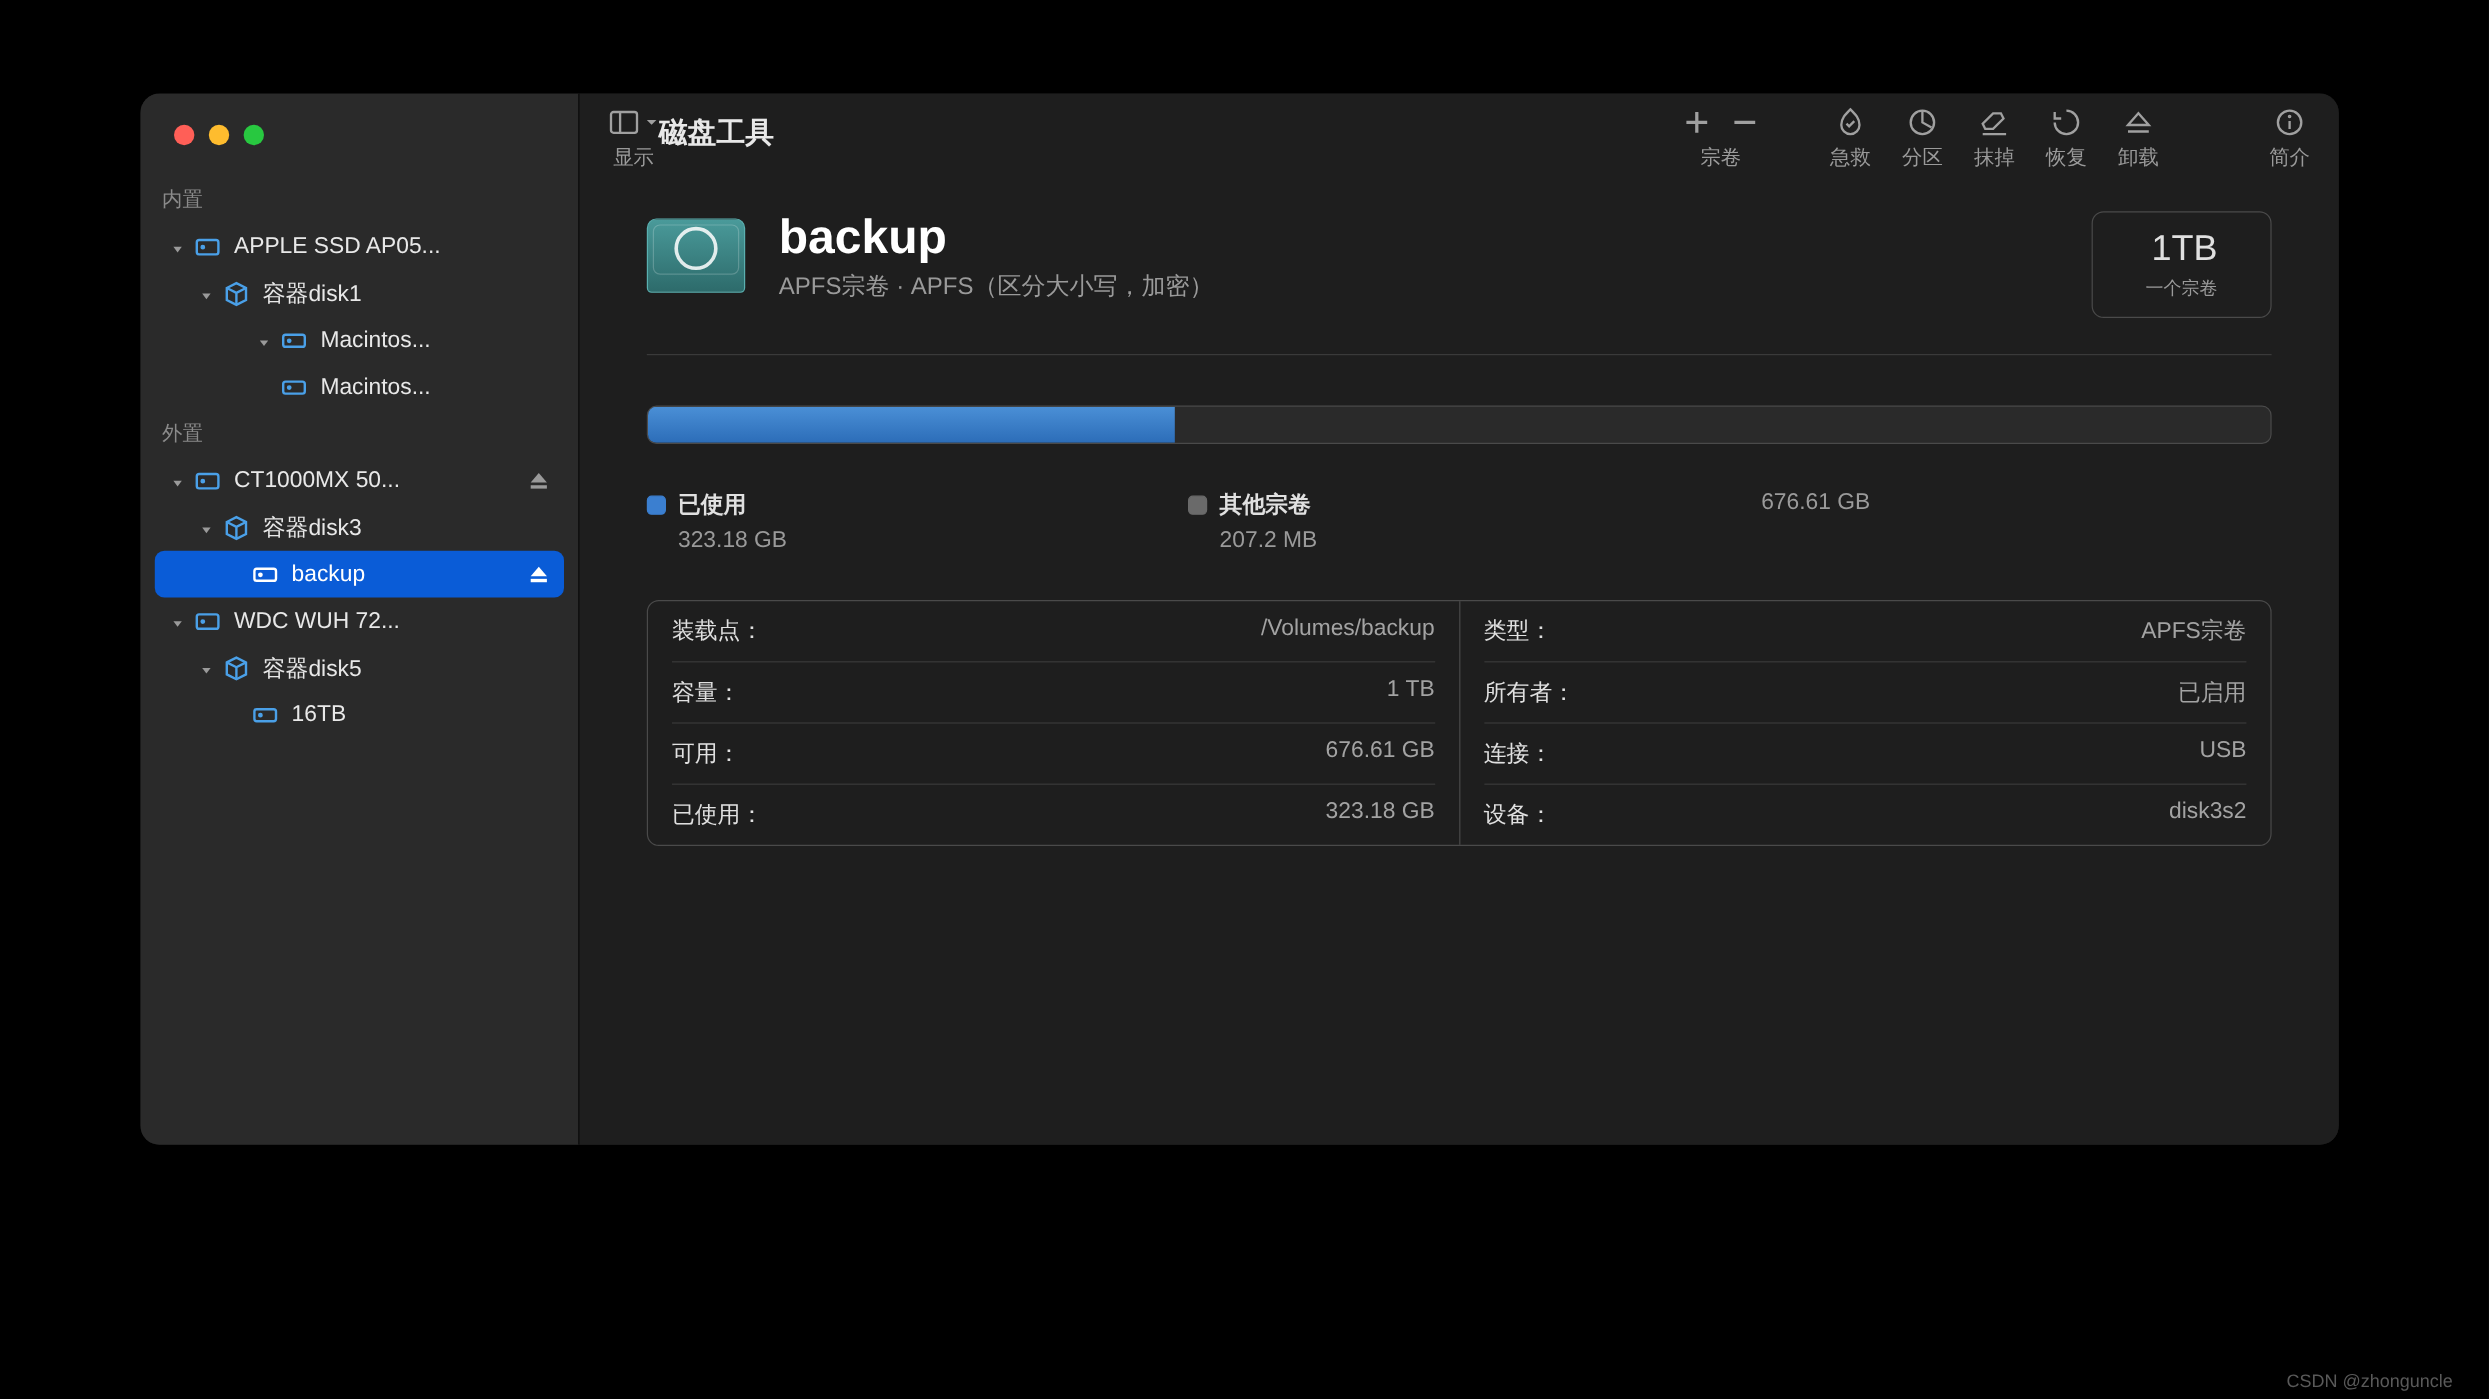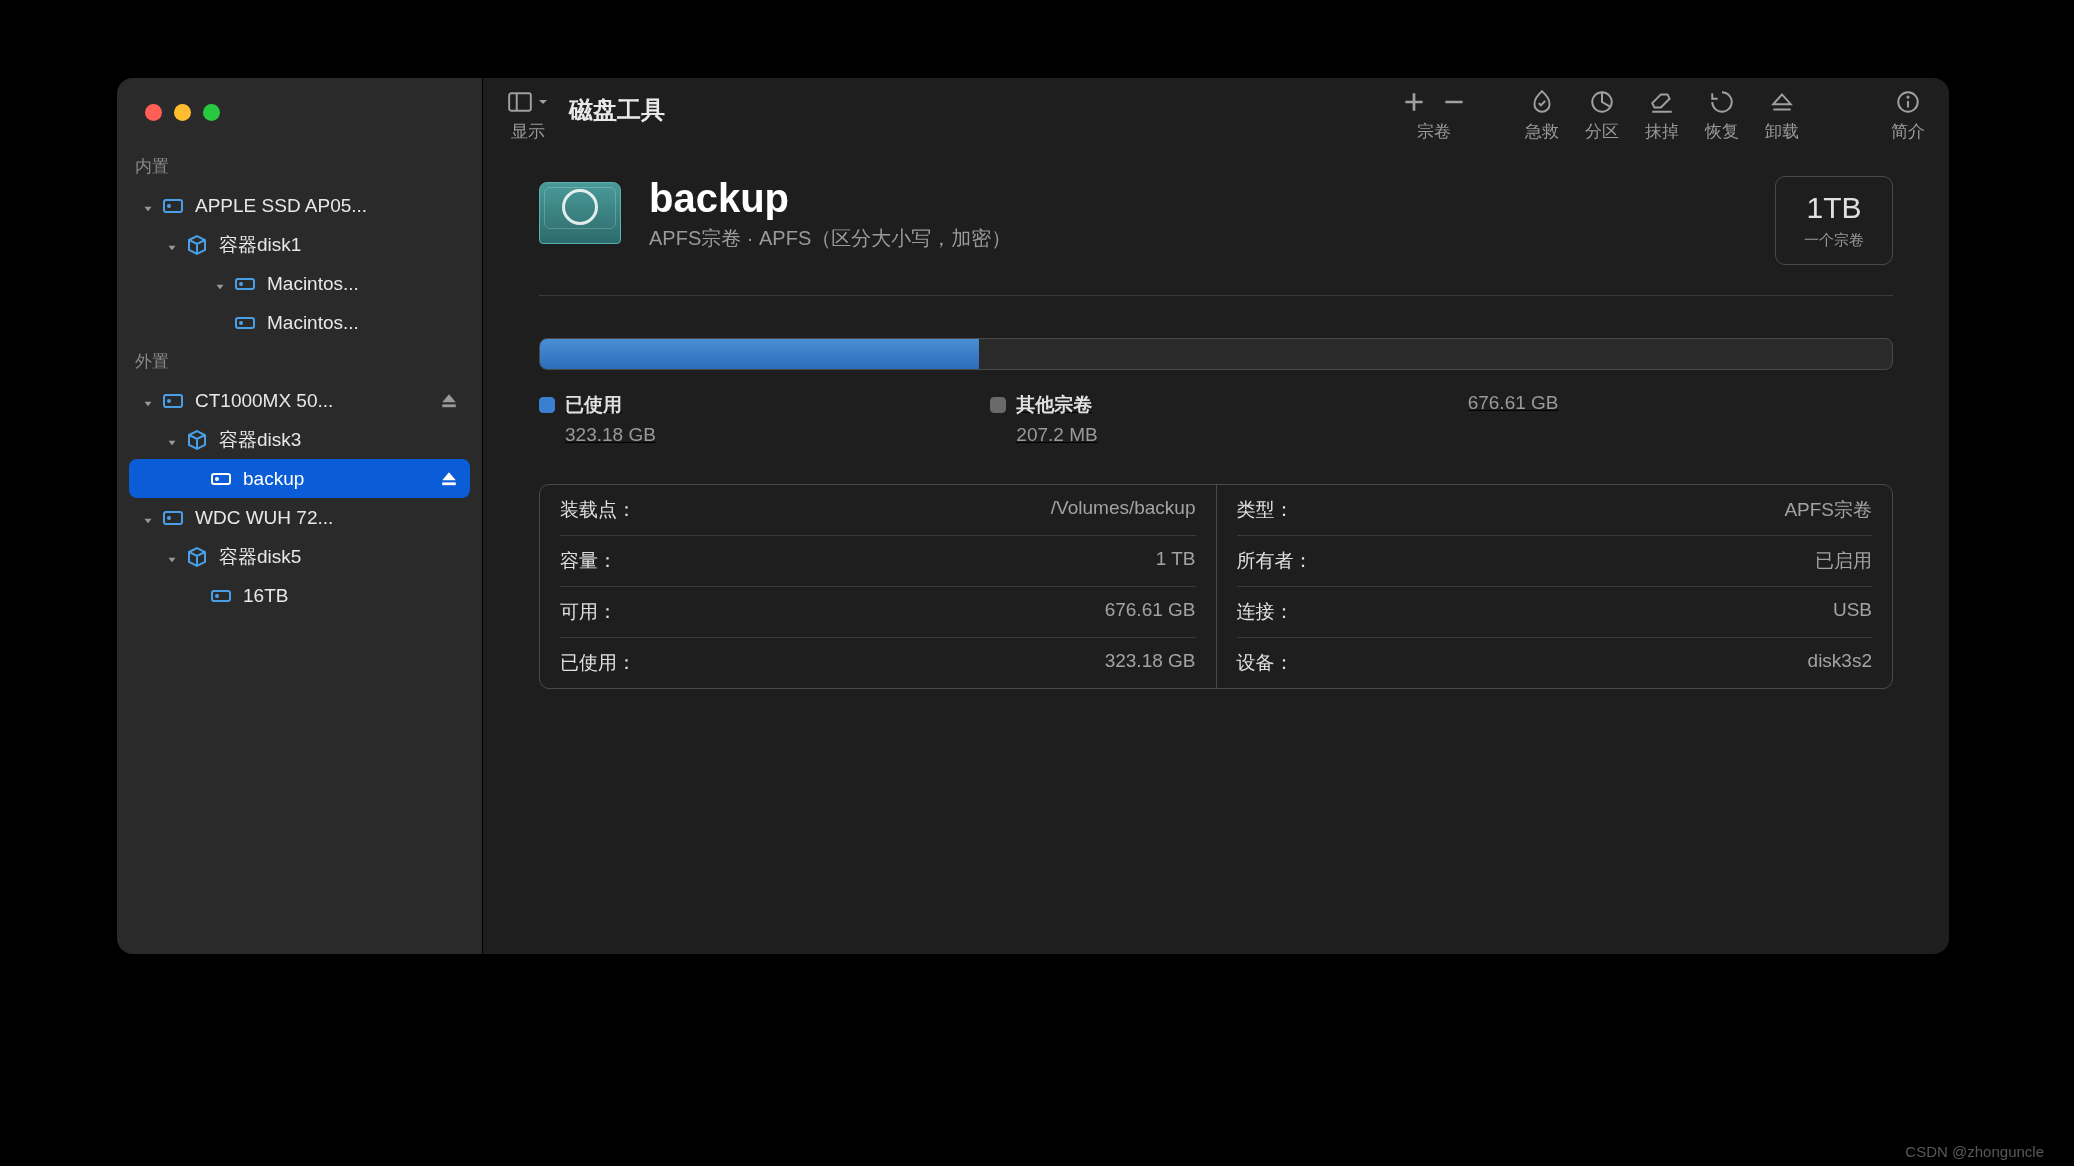--- a/index.html
+++ b/index.html
@@ -15,36 +15,36 @@
 .chevron svg { width: 14px; height: 14px; }
 .spacer { flex-shrink: 0; }
 .row-icon { width: 24px; height: 24px; margin-right: 10px; flex-shrink: 0; display: flex; align-items: center; justify-content: center; }
 .row-label { white-space: nowrap; overflow: hidden; text-overflow: ellipsis; flex: 1; }
 .eject { width: 18px; height: 18px; flex-shrink: 0; }
 .main { flex: 1; background: #1e1e1e; display: flex; flex-direction: column; }
 .toolbar { height: 68px; display: flex; align-items: flex-start; padding: 10px 24px 0 24px; }
 .tool-item { display: flex; flex-direction: column; align-items: center; gap: 4px; color: #9a9a9a; font-size: 17px; }
 .tool-icon { height: 28px; display: flex; align-items: center; justify-content: center; color: #a0a0a0; }
 .tool-icon svg { width: 26px; height: 26px; }
-.app-title { font-size: 24px; font-weight: 600; color: #e8e8e8; margin-left: 20px; align-self: flex-start; margin-top: 6px; }
+.app-title { font-size: 24px; font-weight: 600; color: #e8e8e8; align-self: flex-start; margin-top: 6px; }
 .toolbar-right { margin-left: auto; display: flex; gap: 26px; align-items: flex-start; }
 .content { padding: 30px 56px 0 56px; flex: 1; }
 .header-row { display: flex; align-items: flex-start; gap: 28px; }
 .vol-icon { width: 82px; height: 62px; background: linear-gradient(180deg, #4a9a9a 0%, #2d6b6b 100%); border-radius: 8px 8px 4px 4px; position: relative; margin-top: 6px; border: 1px solid #5ab0b0; }
 .vol-icon::before { content: ""; position: absolute; inset: 4px 4px 14px 4px; border: 1px solid rgba(255,255,255,.2); border-radius: 6px; }
 .vol-icon::after { content: ""; position: absolute; left: 50%; top: 40%; transform: translate(-50%,-50%); width: 30px; height: 30px; border: 3px solid rgba(255,255,255,.85); border-radius: 50%; }
 .vol-title { font-size: 40px; font-weight: 700; color: #fff; }
 .vol-sub { font-size: 20px; color: #9a9a9a; margin-top: 4px; }
-.cap-box { margin-left: auto; border: 1px solid #4a4a4a; border-radius: 10px; padding: 14px 28px; text-align: center; }
+.cap-box { margin-left: auto; border: 1px solid #4a4a4a; border-radius: 10px; padding: 14px 44px; text-align: right; }
 .cap-big { font-size: 30px; color: #e0e0e0; font-weight: 400; }
 .cap-small { font-size: 15px; color: #9a9a9a; margin-top: 6px; }
 .divider { height: 1px; background: #3a3a3a; margin-top: 30px; }
 .usage-bar { height: 32px; border: 1px solid #4a4a4a; border-radius: 8px; margin-top: 42px; overflow: hidden; display: flex; background: #2a2a2a; }
 .usage-used { background: linear-gradient(180deg, #4a8fd6, #2c6db8); }
-.legend { display: flex; margin-top: 22px; text-decoration: underline; }
+.legend { display: flex; margin-top: 38px; }
 .legend-item { flex: 1; display: flex; flex-direction: column; gap: 6px; }
 .legend-top { display: flex; align-items: center; gap: 10px; font-size: 19px; color: #e0e0e0; font-weight: 600; }
 .swatch { width: 16px; height: 16px; border-radius: 4px; border: 1.5px solid #888; }
 .legend-val { font-size: 19px; color: #9a9a9a; padding-left: 26px; }
 .info-grid { border: 1px solid #4a4a4a; border-radius: 10px; margin-top: 38px; display: flex; }
 .info-col { flex: 1; padding: 0 20px; }
 .info-col:first-child { border-right: 1px solid #4a4a4a; }
 .info-row { display: flex; justify-content: space-between; padding: 12px 0; font-size: 19px; border-bottom: 1px solid #3a3a3a; }
 .info-row:last-child { border-bottom: none; }
 .info-key { color: #e0e0e0; }

